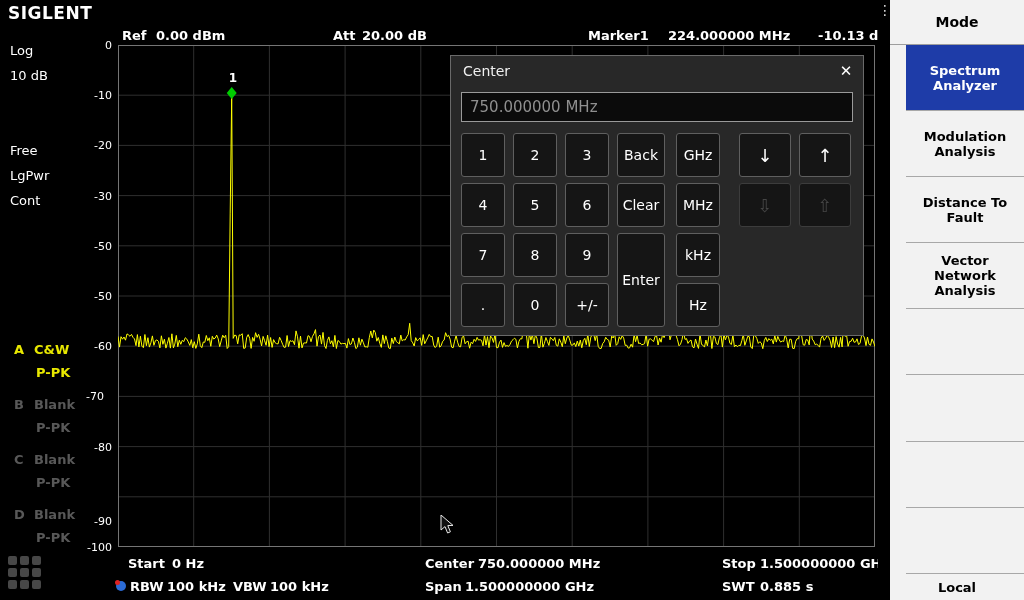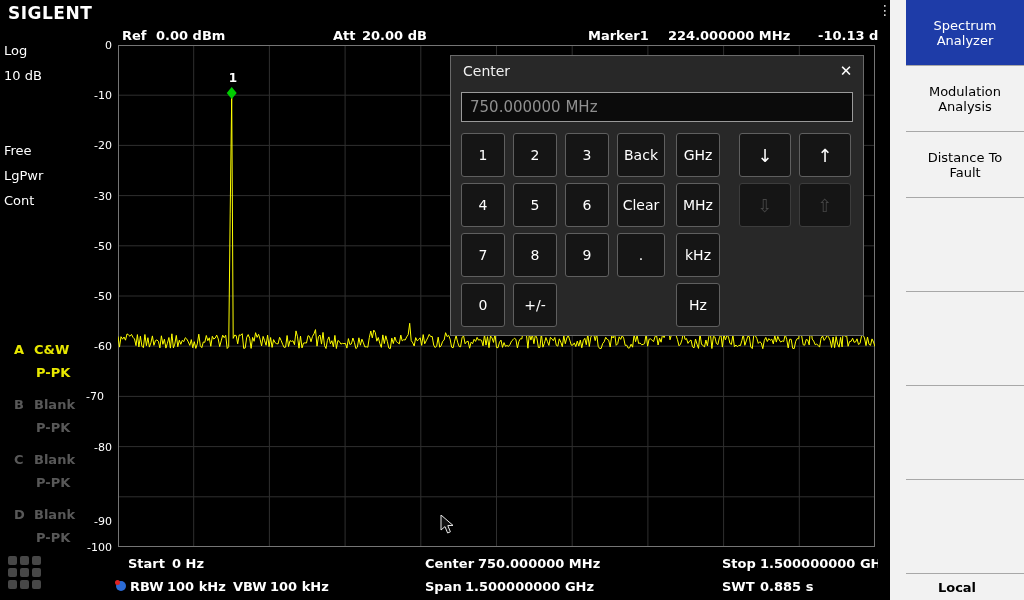--- a/index.html
+++ b/index.html
@@ -2,21 +2,21 @@
 <html><head>
 <meta charset="utf-8">
 <style>
   * { margin:0; padding:0; box-sizing:border-box; }
   body { background:#000; font-family:"DejaVu Sans","Liberation Sans",sans-serif; }
   .screen { position:relative; width:1024px; height:600px; background:#000; overflow:hidden;padding-left:20px; }
 
   .logo { position:absolute; left:8px; top:3px; color:#fff; font-weight:bold; font-size:17px; letter-spacing:.5px; }
 
   
-  .lp { position:absolute; left:4px; color:#fff; font-size:13px; white-space:nowrap; }
+  .lp { position:absolute; left:10px; color:#fff; font-size:13px; white-space:nowrap; }
   .trace-legend { position:absolute; left:14px; font-size:13px; font-weight:bold; }
   .trace-legend .tid { display:inline-block; width:20px; }
   .trace-legend .tdet { margin-left:22px; margin-top:8px; }
   .trace-legend.active { color:#e8e800; }
   .trace-legend.inactive { color:#585858; }
 
   
   .tb { position:absolute; top:28px; color:#fff; font-size:13px; font-weight:bold; white-space:nowrap; }
 
   
@@ -45,21 +45,21 @@
   .key.clear { grid-column:4; }
   .key.enter { grid-column:4; grid-row:3/5; }
   .key.arrow { font-size:18px; }
   .key.disabled { color:#454545; border-color:#3c3c3c; cursor:default; }
 
   
   .menu-gutter { position:absolute; left:878px; top:0; width:12px; height:600px; background:#000; text-align:center; }
   .menu-gutter span { color:#dcdcdc; font-size:14px; line-height:18px; }
   .menu { position:absolute; left:890px; top:0; width:134px; height:600px; background:#f2f2f2; display:flex; flex-direction:column; }
   .menu-header { height:45px; flex:0 0 45px; border-bottom:1px solid #9e9e9e; font-weight:bold; font-size:14px; color:#000; display:flex; align-items:center; justify-content:center; }
-  .menu-item { flex:0 0 66px; border-bottom:1px solid #a8a8a8; font-weight:normal; font-size:13px; color:#000; display:flex; align-items:center; justify-content:center; text-align:center; padding:0 10px; cursor:pointer;margin-left:16px; }
+  .menu-item { flex:0 0 66px; border-bottom:1px solid #a8a8a8; font-weight:bold; font-size:13px; color:#000; display:flex; align-items:center; justify-content:center; text-align:center; padding:0 10px; cursor:pointer;margin-left:16px; }
   .menu-item.active { color:#fff; }
   .menu-item.empty { flex:1 1 auto; cursor:default; }
   .menu-local { flex:0 0 26px; display:flex; align-items:center; justify-content:center; font-weight:bold; font-size:13px; color:#000; cursor:pointer; }
 
   
   .waffle { position:absolute; left:8px; top:556px; display:grid; grid-template-columns:repeat(3,9px); grid-auto-rows:9px; gap:3px; cursor:pointer; }
   .waffle i { background:#474747; border-radius:2px; }
   .cursor { position:absolute; left:440px; top:515px; z-index:9; pointer-events:none; }
 </style>
 </head>
@@ -167,20 +167,21 @@
       <div class="key">2</div>
       <div class="key">3</div>
       <div class="key back">Back</div>
       <div class="key">4</div>
       <div class="key">5</div>
       <div class="key">6</div>
       <div class="key clear">Clear</div>
       <div class="key">7</div>
       <div class="key">8</div>
       <div class="key">9</div>
+      <div class="key enter">Enter</div>
       <div class="key">.</div>
       <div class="key">0</div>
       <div class="key">+/-</div>
     </div>
 
     <div class="units">
       <div class="key">GHz</div>
       <div class="key">MHz</div>
       <div class="key">kHz</div>
       <div class="key">Hz</div>
@@ -191,23 +192,25 @@
       <div class="key arrow">↑</div>
       <div class="key arrow disabled">⇩</div>
       <div class="key arrow disabled">⇧</div>
     </div>
   </div>
 
   <div class="menu-gutter">
     <span>⋮</span>
   </div>
   <div class="menu">
+    <div class="menu-header">Mode</div>
     <div class="menu-item active" style="background: rgb(30, 60, 168);">Spectrum Analyzer</div>
     <div class="menu-item">Modulation Analysis</div>
     <div class="menu-item">Distance To Fault</div>
+    <div class="menu-item">Vector Network Analysis</div>
     <div class="menu-item empty"></div>
     <div class="menu-item empty"></div>
     <div class="menu-item empty"></div>
     <div class="menu-item empty"></div>
     <div class="menu-local">Local</div>
   </div>
 
   <div class="waffle">
     <i></i>
       <i></i>

